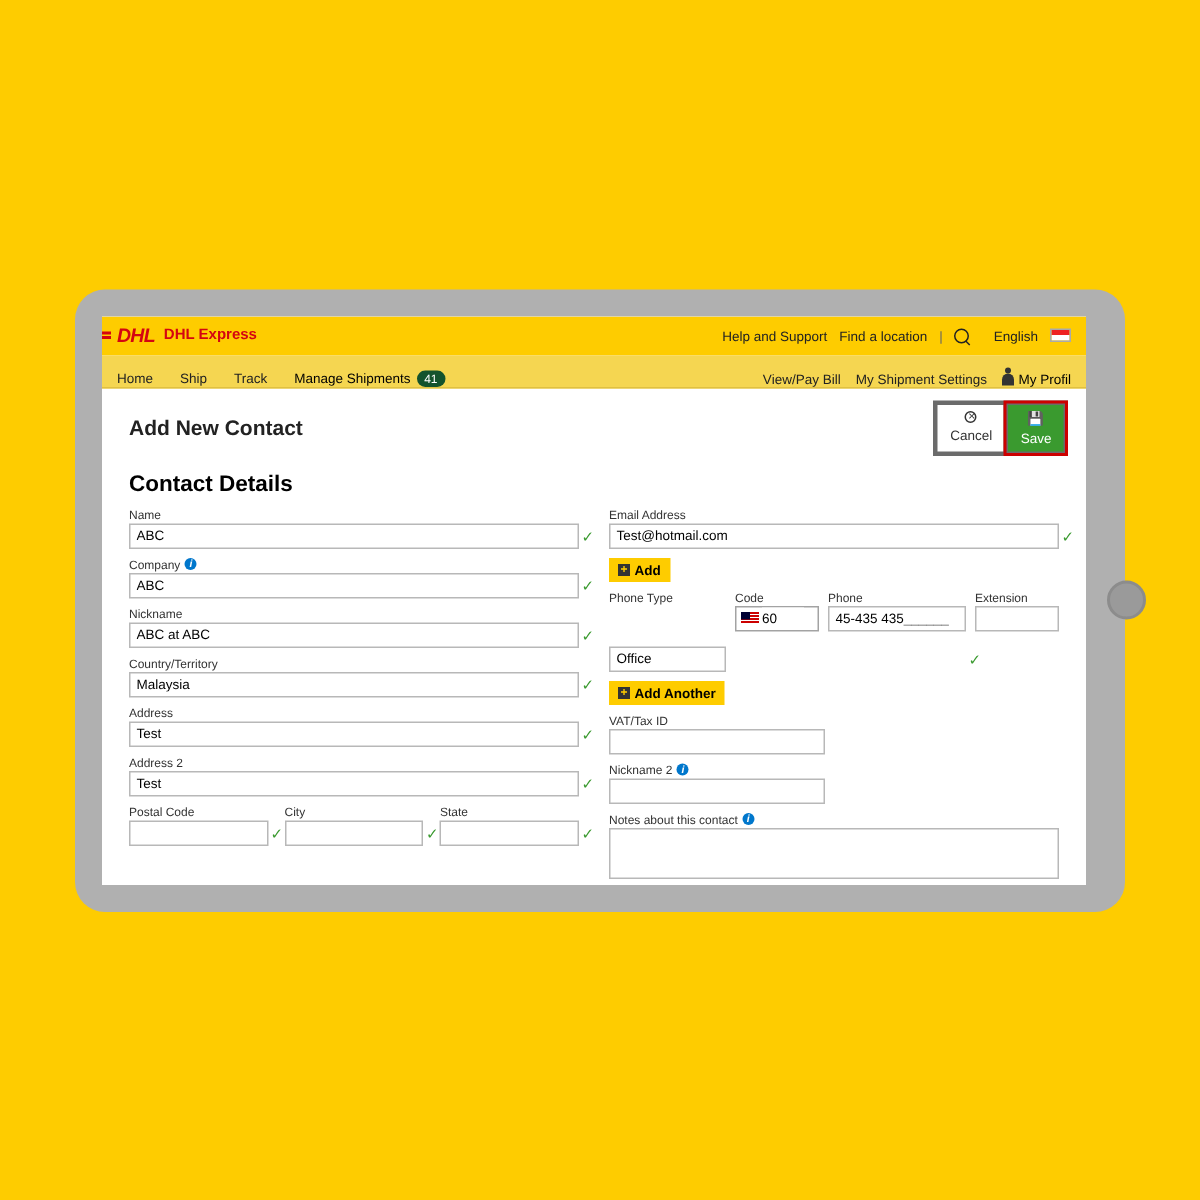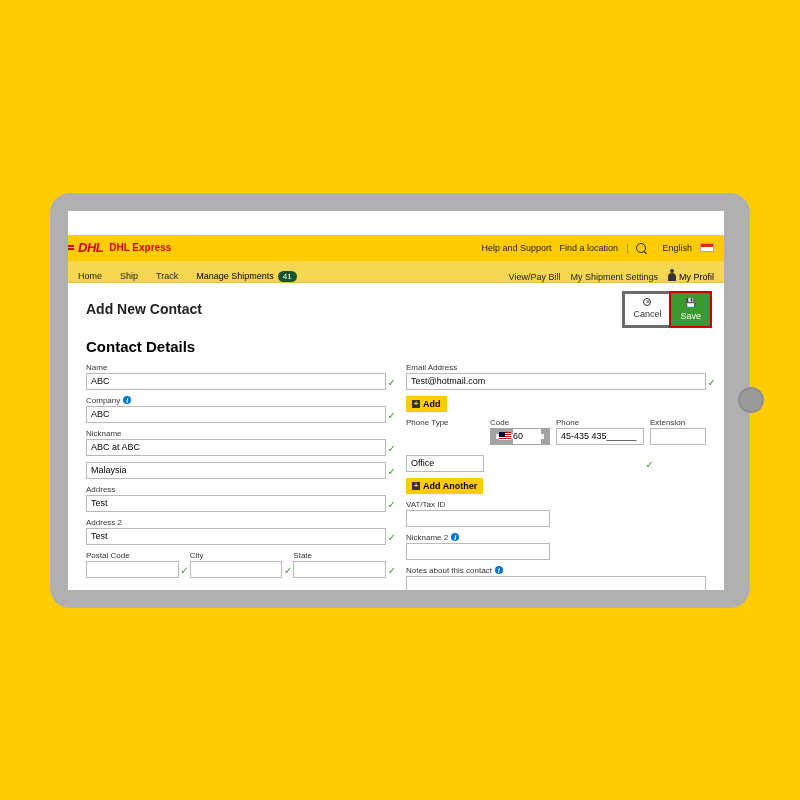--- a/index.html
+++ b/index.html
@@ -40,21 +40,20 @@
     overflow: hidden;
     position: relative;
   }
   .topbar {
     background: #fecc00;
     height: 26px;
     display: flex;
     align-items: center;
     padding: 0 10px;
     justify-content: space-between;
-    margin-top: 24px;
   }
   .brand { display: flex; align-items: center; gap: 6px; }
   .logo {
     font-style: italic;
     font-weight: 900;
     color: #d40511;
     font-size: 13px;
     letter-spacing: -0.5px;
     position: relative;
   }
@@ -114,21 +113,21 @@
   .plus-box { width:8px; height:8px; background:#333; color:#fecc00; display:inline-flex; align-items:center; justify-content:center; font-size:8px; font-weight:bold;}
   .row-inline { display:flex; gap:6px; }
   .row-inline .field { flex:1; }
   .row-inline .field.sm { flex: 0 0 56px; }
   .row-inline .field.md { flex: 0 0 78px; gap: 28px; }
   .addr-row { display:flex; gap:11px; }
   .addr-row .field { flex:1; }
   .flag-my { width:12px; height:8px; background: repeating-linear-gradient(#c00 0 1px, #fff 1px 2px); display:inline-block; position:relative;}
   .flag-my::before { content:""; position:absolute; top:0;left:0;width:6px;height:5px;background:#003;}
   select { appearance:none; padding-right:14px; background-image: linear-gradient(45deg, transparent 50%, #333 50%), linear-gradient(135deg, #333 50%, transparent 50%); background-position: right 5px center, right 2px center; background-size: 3px 3px, 3px 3px; background-repeat:no-repeat;}
-  .code-input { display:flex; align-items:center; gap:2px; border:6px solid #a3a3a3; height:17px; padding:0 3px; background:#fff;}
+  .code-input { display:flex; align-items:center; gap:2px; border:1px solid #a3a3a3; height:17px; padding:0 3px; background:#fff;}
   .code-input input { border:none; height:15px; width:28px; padding:0;}
   a.link { color:#222; text-decoration:none; }
 </style>
 </head>
 <body>
 
 <div class="tablet-frame">
   <div class="home-btn"></div>
   <div class="screen">
 
@@ -203,20 +202,21 @@
             <span class="check">✓</span>
           </div>
 
           <div class="field">
             <label>Nickname</label>
             <input value="ABC at ABC" style="">
             <span class="check">✓</span>
           </div>
 
           <div class="field">
+            <label>Country/Territory</label>
             <input value="Malaysia" style="">
             <span class="check">✓</span>
           </div>
 
           <div class="field">
             <label>Address</label>
             <input value="Test" style="">
             <span class="check">✓</span>
           </div>
 

